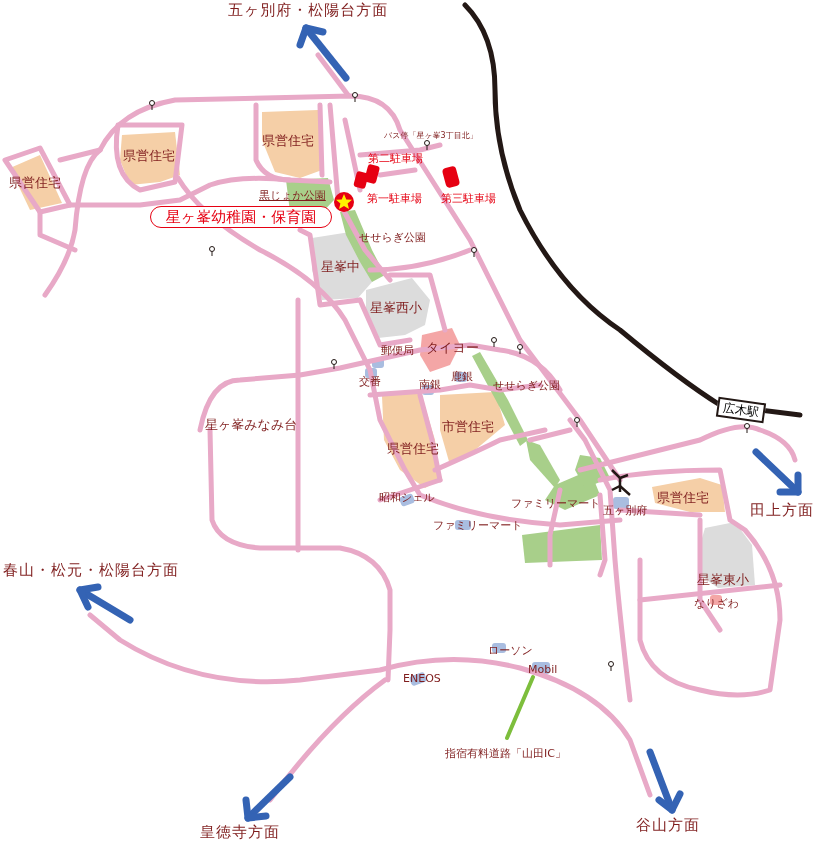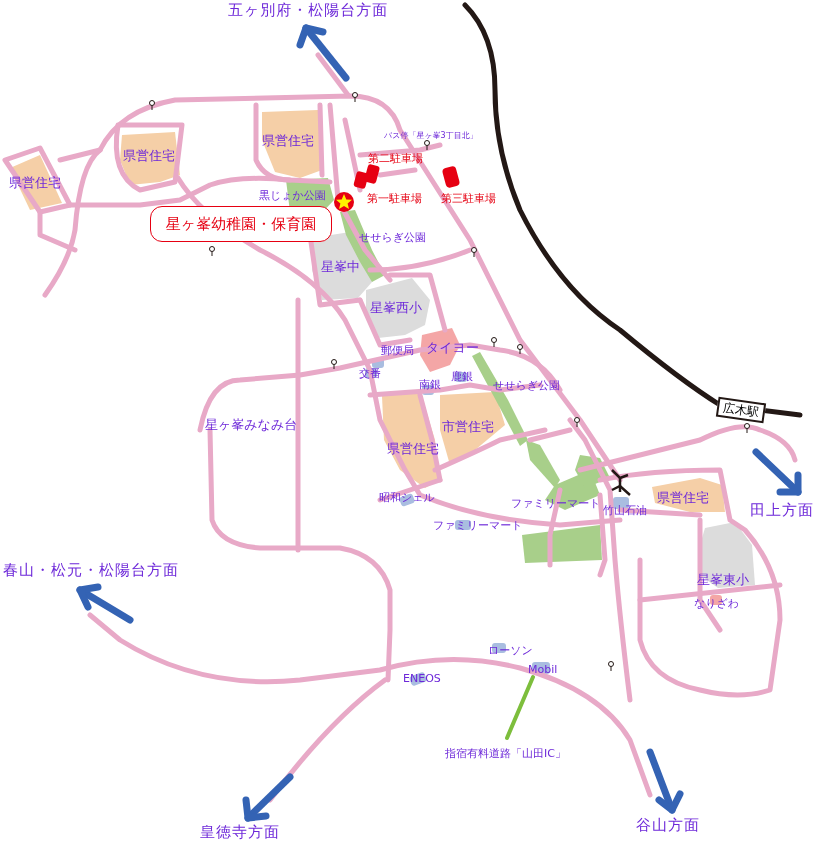--- a/index.html
+++ b/index.html
@@ -1,26 +1,26 @@
 <!DOCTYPE html>
 <html><head>
 <meta charset="utf-8">
 <style>
   html, body { margin:0; padding:0; background:#ffffff; }
   body { width:818px; height:846px; position:relative; overflow:hidden;
          font-family:"DejaVu Sans", "Liberation Sans", sans-serif; }
   #map { position:absolute; left:0; top:0; width:818px; height:846px; }
-  .lbl { position:absolute; white-space:nowrap; color:#6d28d9; line-height:1; }
+  .lbl { position:absolute; white-space:nowrap; color:#7f1d1d; line-height:1; }
   .lbl.dir { font-size:15px; letter-spacing:1px; }
   .lbl.area { font-size:13px; }
   .lbl.small { font-size:11px; }
   .lbl.tiny { font-size:8px; }
   .lbl.red { color:#e60012; font-size:11px; }
   .lbl.red-big { color:#e60012; font-size:15px; }
-  .school-callout { position:absolute; left:150px; top:206px; width:182px; height:36px;
+  .school-callout { position:absolute; left:150px; top:206px; width:182px; height:22px;
        border:1.5px solid #e60012; border-radius:12px; background:#fff; box-sizing:border-box;
        display:flex; align-items:center; justify-content:center; }
   .station-box { position:absolute; left:717px; top:400px; width:48px; height:20px;
        border:2px solid #231815; background:#fff; transform:rotate(8deg);
        display:flex; align-items:center; justify-content:center; font-size:12px; box-sizing:border-box; }
 </style>
 </head>
 <body>
 
 <svg id="map" viewBox="0 0 818 846" xmlns="http://www.w3.org/2000/svg">
@@ -190,33 +190,33 @@
 <span class="lbl area" style="left:123px;top:149px;">県営住宅</span>
 <span class="lbl area" style="left:262px;top:134px;">県営住宅</span>
 <span class="lbl area" style="left:387px;top:442px;">県営住宅</span>
 <span class="lbl area" style="left:657px;top:491px;">県営住宅</span>
 <span class="lbl area" style="left:442px;top:420px;">市営住宅</span>
 
 <span class="lbl area" style="left:321px;top:260px;">星峯中</span>
 <span class="lbl area" style="left:370px;top:301px;">星峯西小</span>
 <span class="lbl area" style="left:697px;top:557px;margin-top:16px;">星峯東小</span>
 
-<span class="lbl small" style="left:259px;top:190px;">黒じょか公園</span>
+<span class="lbl small" style="left:259px;top:190px;text-decoration:underline;">黒じょか公園</span>
 <span class="lbl small" style="left:359px;top:232px;">せせらぎ公園</span>
 <span class="lbl small" style="left:493px;top:380px;">せせらぎ公園</span>
 <span class="lbl small" style="left:511px;top:498px;">ファミリーマート</span>
 
 <span class="lbl small" style="left:381px;top:345px;font-family:Liberation Serif, serif;">郵便局</span>
-<span class="lbl small" style="left:359px;top:368px;">交番</span>
+<span class="lbl small" style="left:359px;top:376px;">交番</span>
 <span class="lbl area" style="left:426px;top:341px;">タイヨー</span>
 <span class="lbl small" style="left:419px;top:379px;">南銀</span>
 <span class="lbl small" style="left:451px;top:371px;">鹿銀</span>
 <span class="lbl small" style="left:379px;top:492px;">昭和シェル</span>
 <span class="lbl small" style="left:433px;top:520px;">ファミリーマート</span>
-<span class="lbl small" style="left:603px;top:505px;">竹山石油</span>
+<span class="lbl small" style="left:603px;top:505px;">五ヶ別府</span>
 <span class="lbl small" style="left:694px;top:598px;">なりざわ</span>
 <span class="lbl small" style="left:488px;top:645px;">ローソン</span>
 <span class="lbl small" style="left:528px;top:664px;">Mobil</span>
 <span class="lbl small" style="left:403px;top:673px;">ENEOS</span>
 
 <span class="lbl area" style="left:205px;top:418px;">星ヶ峯みなみ台</span>
 
 <span class="lbl small" style="left:445px;top:748px;">指宿有料道路「山田IC」</span>
 
 </body></html>

